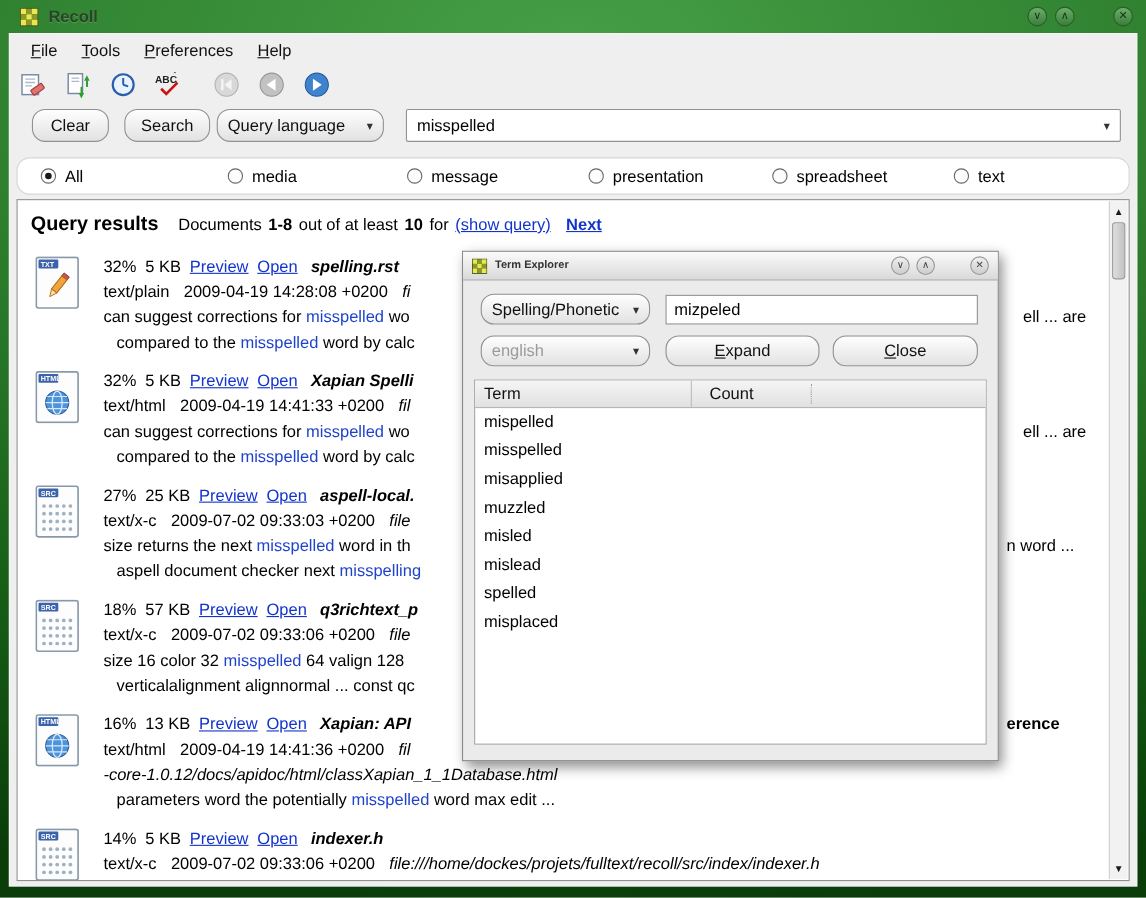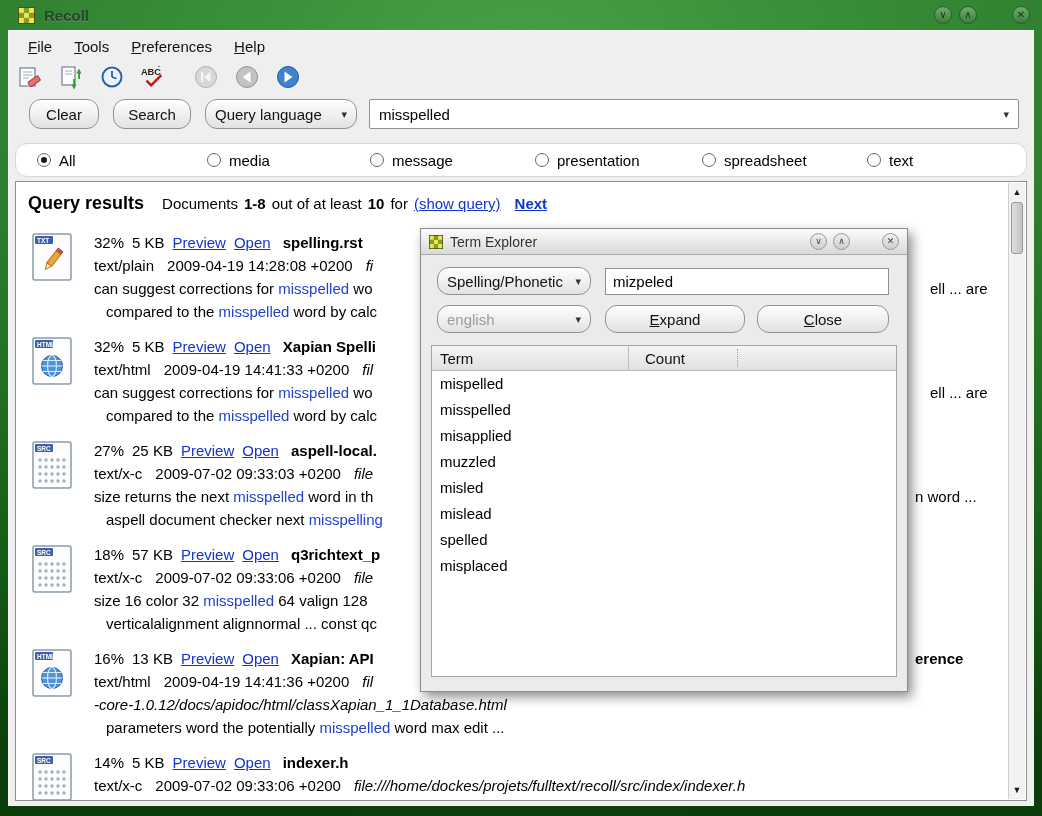--- a/index.html
+++ b/index.html
@@ -31,21 +31,21 @@
   .tb-sep { width:12px; }
 
   .search-row { position:absolute; top:68px; left:12px; right:14px; height:30px; }
   .btn { background:linear-gradient(#fefefe,#e2e2e2); border:1px solid #919191; border-radius:12px;
     font-size:15px; color:#111; display:inline-flex; align-items:center; justify-content:center; height:30px;
     font-family:inherit; cursor:default;text-align:center; }
   .combo { justify-content:space-between; padding:0 9px; }
   .combo-arrow { font-size:11px; color:#333; margin-left:6px; }
   #btn-clear  { position:absolute; left:8px;  width:70px; }
   #btn-search { position:absolute; left:92px; width:78px; }
-  #combo-qlang{ position:absolute; left:184px; width:152px;gap:13px; }
+  #combo-qlang{ position:absolute; left:176px; width:152px;gap:13px; }
   .query-combo { position:absolute; left:348px; right:0; height:30px; background:#fff; border:1px solid #919191;
     border-radius:2px; display:flex; align-items:center; }
   .query-combo input { flex:1; border:none; outline:none; font-size:15px; padding:0 9px; background:transparent;
     font-family:inherit; color:#000; }
   .query-combo .combo-arrow { margin-right:9px; }
 
   .filter-bar { position:absolute; top:112px; left:6px; right:6px; height:34px; background:#fff;
     border:1px solid #d6d6d6; border-radius:12px; }
   .radio-item { position:absolute; top:0; height:32px; display:flex; align-items:center; gap:8px; font-size:15px; color:#000; }
   .radio { width:14px; height:14px; border-radius:50%; border:1px solid #666; background:#fdfdfd; position:relative; flex:none; }
@@ -60,40 +60,40 @@
   .bold { font-weight:bold; }
   a.lnk { color:#1334cc; text-decoration:underline; cursor:pointer; }
   .nextgap { margin-left:8px; }
 
   .result-row { position:absolute; left:10px; right:22px; height:104px; }
   .doc-icon { position:absolute; left:6px; top:5px; }
   .row-text { position:absolute; left:68px; top:3px; right:0; }
   .r-line { position:relative; height:23px; line-height:23px; font-size:15px; white-space:nowrap; color:#000; }
   .sp { margin-right:8px;text-align:right; }
   .mgap { margin-right:13px; }
-  .r-title { font-weight:bold; margin-left:4px; }
+  .r-title { font-weight:bold; margin-left:4px;font-style:italic; }
   .ital { font-style:italic; }
   .hl { color:#1f43cb; }
   .frag { position:absolute; top:0; white-space:nowrap; }
   .cont { padding-left:12px; }
 
   .vscroll { position:absolute; top:1px; right:1px; bottom:1px; width:17px; background:#f2f2f2; border-left:1px solid #cfcfcf; }
   .sb-btn { position:absolute; left:0; width:16px; height:16px; display:flex; align-items:center; justify-content:center;
     font-size:9px; color:#1a1a1a; }
   .sb-up { top:1px; } .sb-down { bottom:1px; }
   .sb-thumb { position:absolute; left:2px; right:2px; top:19px; height:52px;
     background:linear-gradient(90deg,#dedede,#c2c2c2); border:1px solid #989898; border-radius:3px; }
 
   
   .dialog { position:absolute; left:420px; top:228px; width:488px; height:464px; background:#ebebeb;
     border:1px solid #8a8a8a; box-shadow:4px 5px 11px rgba(0,0,0,0.45); z-index:10; }
   .dlg-titlebar { position:absolute; top:0; left:0; right:0; height:26px; background:linear-gradient(#fbfbfb,#d9d9d9);
     border-bottom:1px solid #ababab; display:flex; align-items:center; padding:0 8px; }
   .dlg-icon { width:14px; height:14px; display:inline-flex; }
-  .dlg-title { font-weight:normal; font-size:14px; color:#333; margin-left:7px; }
+  .dlg-title { font-weight:bold; font-size:10px; color:#333; margin-left:7px; }
   .dlg-controls { margin-left:auto; display:flex; gap:6px; align-items:center; }
   .dlg-combo { position:absolute; height:28px; }
   #dlg-mode { left:16px; top:38px; width:154px; }
   #dlg-input { position:absolute; left:184px; top:39px; width:284px; height:27px; border:1px solid #919191;
     background:#fff; font-size:15px; padding:0 7px; font-family:inherit; outline:none; }
   #dlg-lang { left:16px; top:76px; width:154px; }
   #dlg-lang .cval { color:#9b9b9b; }
   #dlg-expand { position:absolute; left:184px; top:76px; width:140px; height:28px; }
   #dlg-close  { position:absolute; left:336px; top:76px; width:132px; height:28px; }
   .dlg-table { position:absolute; left:10px; top:116px; width:466px; height:332px; background:#fff; border:1px solid #a6a6a6; }

